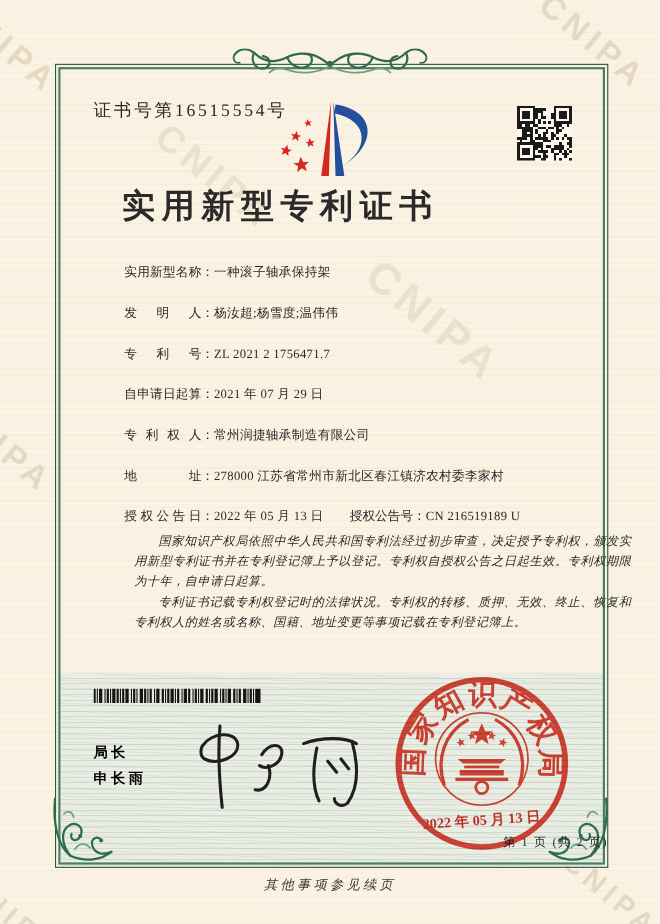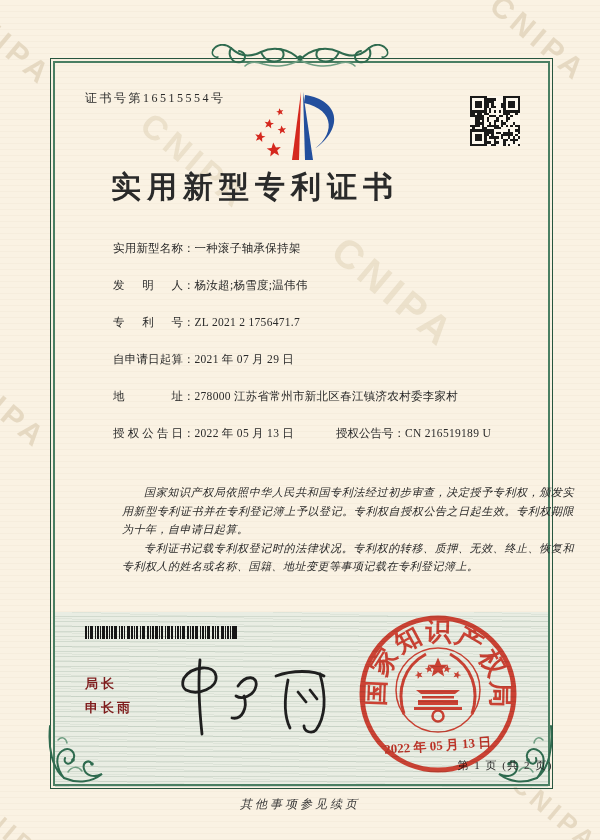--- a/index.html
+++ b/index.html
@@ -23,41 +23,41 @@
   .frame{position:absolute;left:50px;top:58px;width:501px;height:729px;border:1.5px solid #27553f;z-index:3;}
   .frame-inner{position:absolute;inset:2px;border:2px solid #4a7f63;}
 
   .orn{position:absolute;z-index:4;}
   #orn-top{left:205px;top:44px;width:190px;height:40px;}
   #orn-bl{left:40px;top:716px;width:72px;height:72px;}
   #orn-br{left:489px;top:716px;width:72px;height:72px;transform:scaleX(-1);}
 
   .content{position:absolute;z-index:5;}
 
-  .cert-no{left:85px;top:90px;font-size:12px;letter-spacing:2.5px;}
+  .cert-no{left:85px;top:90px;font-size:16px;letter-spacing:2.5px;}
   .logo{left:246px;top:86px;width:112px;height:82px;}
   .qr{left:470px;top:96px;width:50px;height:50px;}
 
   .title{left:50px;top:167px;width:410px;text-align:center;font-size:30px;font-weight:bold;letter-spacing:6px;}
 
   .fields{left:85px;top:240px;width:460px;font-size:11.5px;margin-left:28px;}
   .frow{height:37px;position:relative;line-height:16px;}
   .flabel{display:inline-block;width:70px;text-align:justify;text-align-last:justify;vertical-align:top;}
   .fcolon{display:inline-block;vertical-align:top;}
   .fvalue{display:inline-block;letter-spacing:.3px;vertical-align:top;}
-  .grant{position:absolute;left:223px;top:0;}
+  .grant{position:absolute;left:205px;top:0;}
 
   .paras{left:78px;top:483px;width:452px;margin-left:44px;}
   .paras p{margin:0;font-size:11px;line-height:18.5px;text-align:justify;text-indent:2em;
     font-style:italic;letter-spacing:.5px;}
 
   .barcode{left:85px;top:626px;width:152px;height:13px;}
 
   .signer{left:85px;top:672px;font-family:"Liberation Sans","DejaVu Sans",sans-serif;
-    font-size:13px;font-weight:600;letter-spacing:3px;line-height:24px;color:#7f1d1d;}
+    font-size:13px;font-weight:600;letter-spacing:3px;line-height:24px;color:#000000;}
   .signature{left:172px;top:648px;width:170px;height:95px;}
 
   .seal{left:352px;top:610px;width:172px;height:170px;z-index:6;mix-blend-mode:multiply;}
 
   .page-info{left:50px;top:758px;width:503px;text-align:right;font-size:11px;letter-spacing:1.5px;}
   .note{left:0;top:796px;width:600px;text-align:center;font-size:12px;letter-spacing:3px;font-style:italic;color:#3a3a3a;}
 </style>
 </head>
 <body>
 
@@ -381,20 +381,23 @@
     <div class="frow">
       <span class="flabel">发明人</span><span class="fcolon">：</span><span class="fvalue">杨汝超;杨雪度;温伟伟</span>
     </div>
     <div class="frow">
       <span class="flabel">专利号</span><span class="fcolon">：</span><span class="fvalue">ZL 2021 2 1756471.7</span>
     </div>
     <div class="frow">
       <span class="flabel">自申请日起算</span><span class="fcolon">：</span><span class="fvalue">2021 年 07 月 29 日</span>
     </div>
     <div class="frow">
+      <span class="flabel">专利权人</span><span class="fcolon">：</span><span class="fvalue">常州润捷轴承制造有限公司</span>
+    </div>
+    <div class="frow">
       <span class="flabel">地址</span><span class="fcolon">：</span><span class="fvalue">278000 江苏省常州市新北区春江镇济农村委李家村</span>
     </div>
     <div class="frow">
       <span class="flabel">授权公告日</span><span class="fcolon">：</span><span class="fvalue">2022 年 05 月 13 日</span>
       <span class="grant">
         <span>授权公告号</span><span>：</span><span class="fvalue">CN 216519189 U</span>
       </span>
     </div>
   </div>
 

